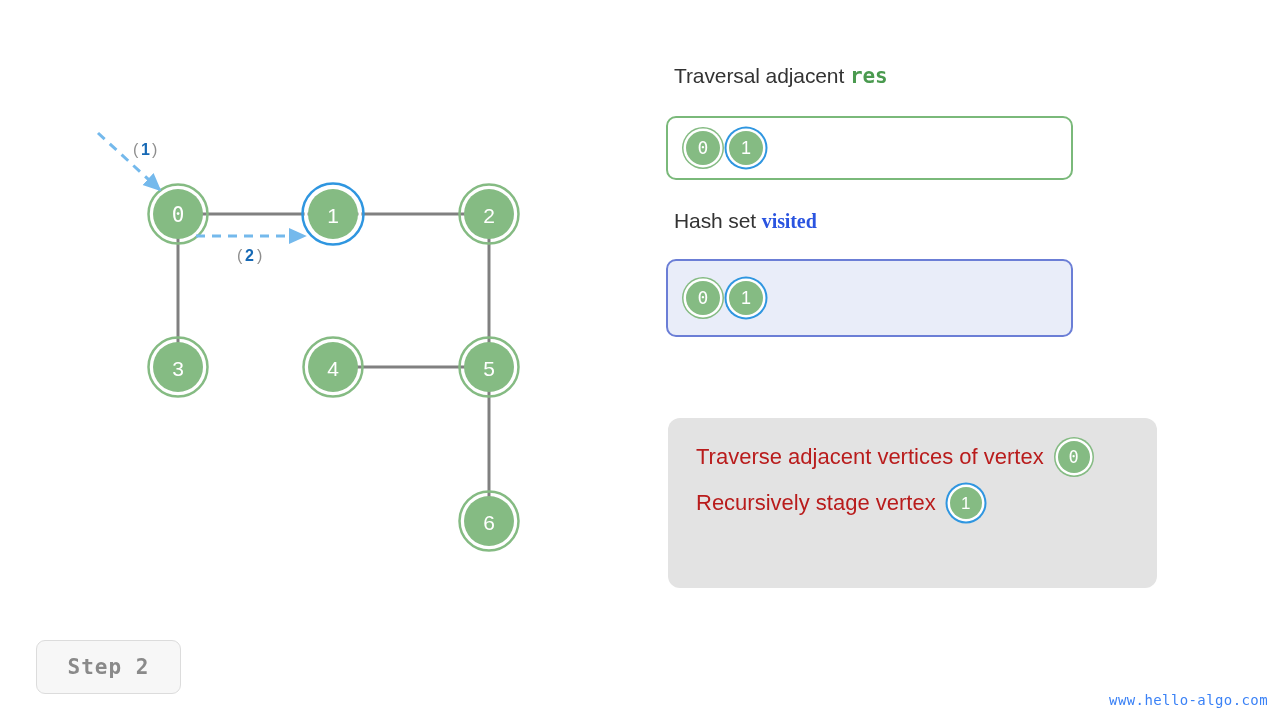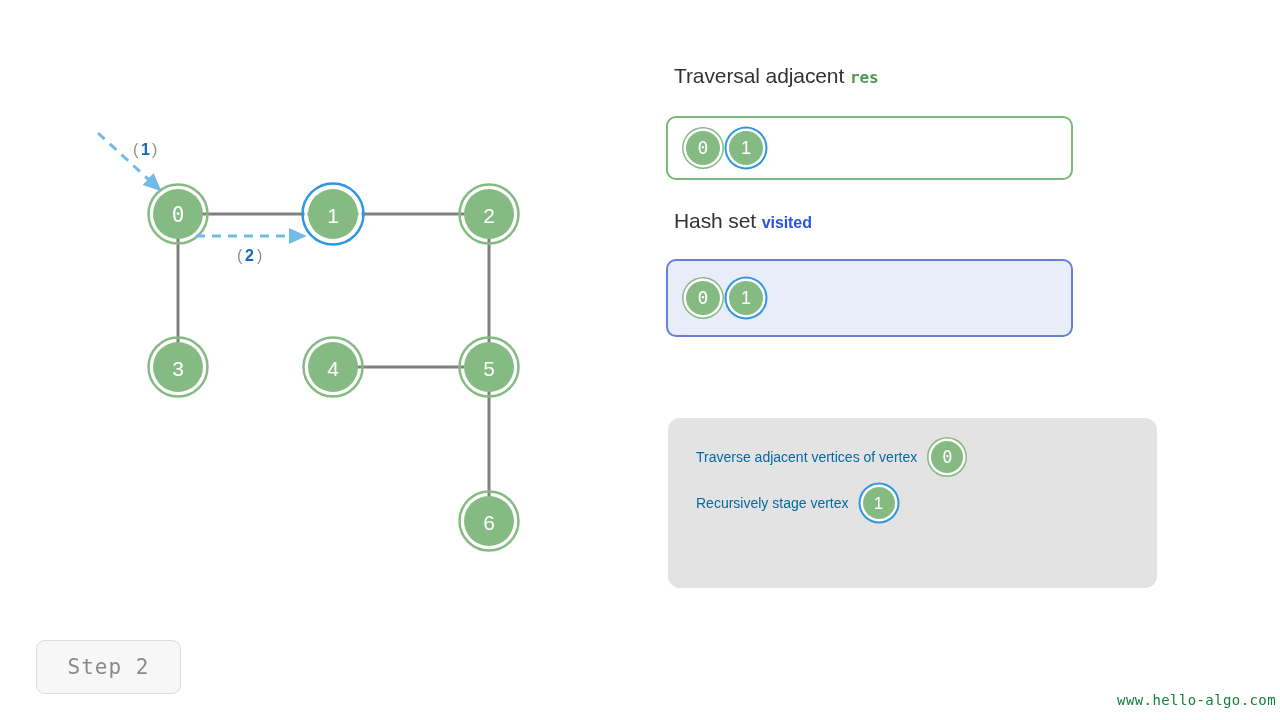--- a/index.html
+++ b/index.html
@@ -59,28 +59,28 @@
   .section-heading {
     position: absolute;
     font-size: 21px;
     color: #333333;
     white-space: nowrap;
     letter-spacing: -0.1px;
   }
   .code-res {
     font-family: "DejaVu Sans Mono", monospace;
     font-weight: bold;
-    font-size: 16px;
+    font-size: 21px;
     color: #4a9a4f;
     margin-top: 42px;
   }
   .code-visited {
-    font-family: Liberation Sans, sans-serif;
-    font-weight: bold;
-    font-size: 16px;
+    font-family: Liberation Serif, serif;
+    font-weight: bold;
+    font-size: 20px;
     color: #2a54e0;
   }
 
   .value-box {
     position: absolute;
     box-sizing: border-box;
     border-radius: 10px;
     display: flex;
     align-items: center;
     gap: 9px;
@@ -141,51 +141,51 @@
     margin-bottom: 22px;
   }
   .stage-row {
     display: flex;
     align-items: center;
     gap: 14px;
     height: 34px;
     margin-bottom: 12px;
   }
   .stage-row .stage-text {
-    font-size: 14px;
-    color: #0369a1;
+    font-size: 22px;
+    color: #b91c1c;
     white-space: nowrap;
   }
 
   
   #step-badge {
     position: absolute;
     left: 36px; top: 640px;
     width: 145px; height: 54px;
     box-sizing: border-box;
     background: #f7f7f7;
     border: 1.5px solid #dcdcdc;
     border-radius: 9px;
     display: flex;
     align-items: center;
     justify-content: center;
     font-family: "DejaVu Sans Mono", monospace;
-    font-weight: normal;
+    font-weight: bold;
     font-size: 21px;
     color: #8a8a8a;
     letter-spacing: 1px;
   }
 
   
   #watermark {
     position: absolute;
-    right: 4px; bottom: 12px;
+    right: 12px; bottom: 12px;
     font-family: "DejaVu Sans Mono", monospace;
     font-size: 14px;
-    color: #15803d;
+    color: #3b82f6;
     letter-spacing: 0.4px;
   }
 </style>
 </head>
 <body>
 
 <div id="graph-panel">
   <svg id="graph-svg" width="640" height="720">
 
     <g>

